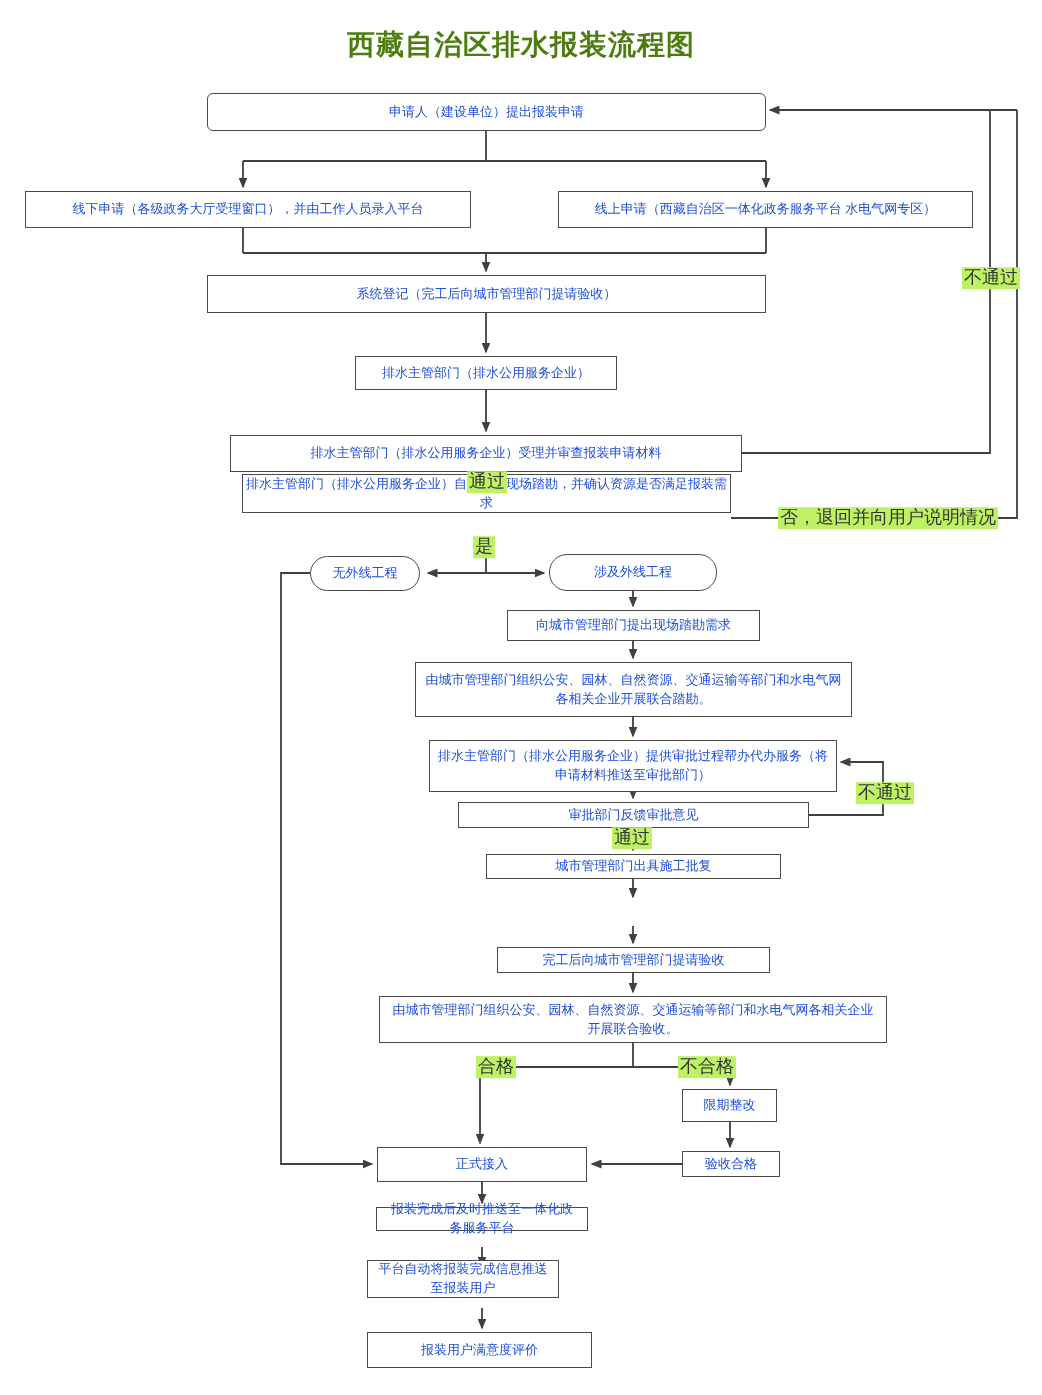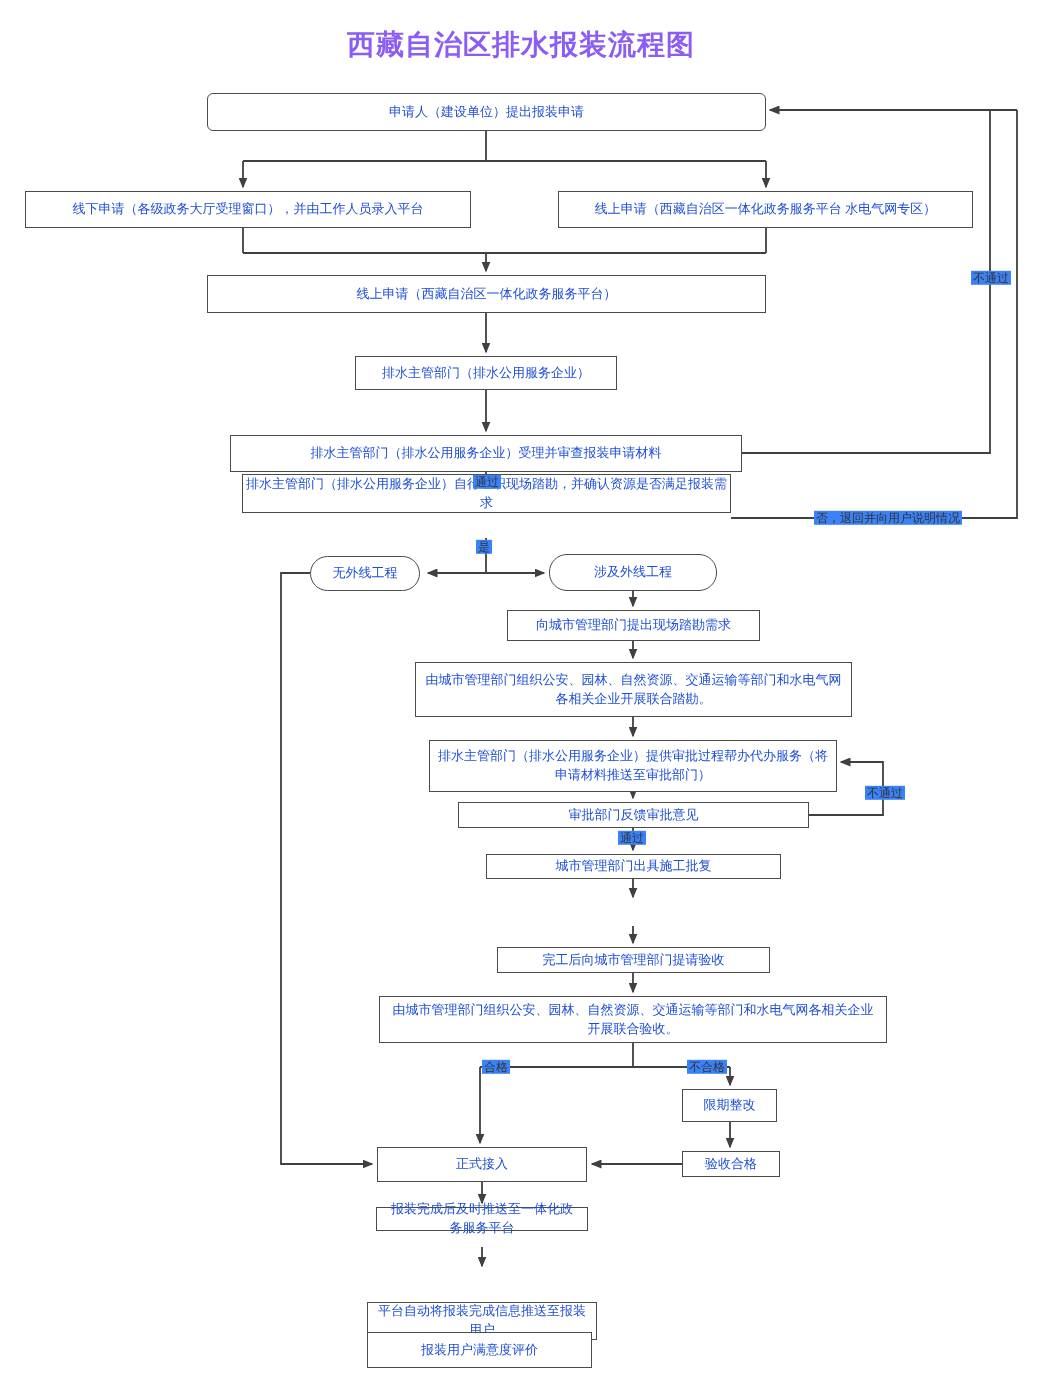--- a/index.html
+++ b/index.html
@@ -1,26 +1,26 @@
 <!DOCTYPE html>
 <html><head>
 <meta charset="utf-8">
 <style>
   html,body{margin:0;padding:0;background:#ffffff;}
   #stage{position:relative;width:1042px;height:1395px;background:#ffffff;
          font-family:"Liberation Sans","DejaVu Sans",sans-serif;color:#333333;overflow:hidden;}
   #title{position:absolute;left:0;top:26px;width:1042px;text-align:center;
-         font-size:28px;font-weight:bold;color:#8b5cf6;letter-spacing:1px;font-family:Liberation Serif, serif;}
+         font-size:28px;font-weight:bold;color:#4d7c0f;letter-spacing:1px;font-family:Liberation Serif, serif;}
   svg.wires{position:absolute;left:0;top:0;width:1042px;height:1395px;}
   .node{position:absolute;display:flex;align-items:center;justify-content:center;
         text-align:center;background:#ffffff;border:1.5px solid #4a4a4a;
         font-size:13px;line-height:1.45;color:#1d4ed8;box-sizing:border-box;padding:1px 8px;}
   .rounded{border-radius:6px;}
   .stadium{border-radius:18px;}
-  .elabel{position:absolute;font-size:12px;color:#333333;background:#3b82f6;
+  .elabel{position:absolute;font-size:18px;color:#333333;background:#bef264;
           padding:0 2px;white-space:nowrap;transform:translate(-50%,-50%);line-height:1.2;}
   
   .n-apply{left:207px;top:93px;width:559px;height:38px;}
   .n-offline{left:25px;top:191px;width:446px;height:37px;}
   .n-online{left:558px;top:191px;width:415px;height:37px;}
   .n-register{left:207px;top:275px;width:559px;height:38px;}
   .n-authority{left:355px;top:356px;width:262px;height:34px;}
   .n-review{left:230px;top:435px;width:512px;height:37px;}
   .n-survey{left:242px;top:474px;width:489px;height:39px;padding:1px 1px;}
   .n-no-outline{left:310px;top:556px;width:110px;height:35px;}
@@ -30,21 +30,21 @@
   .n-assist{left:429px;top:740px;width:408px;height:52px;}
   .n-feedback{left:458px;top:802px;width:351px;height:26px;}
   .n-permit{left:486px;top:854px;width:295px;height:25px;}
   .n-construction{left:497px;top:901px;width:273px;height:25px;}
   .n-acceptance-request{left:497px;top:947px;width:273px;height:26px;}
   .n-joint-acceptance{left:379px;top:996px;width:508px;height:47px;}
   .n-rectify{left:682px;top:1089px;width:95px;height:33px;}
   .n-accepted{left:682px;top:1151px;width:98px;height:26px;}
   .n-connect{left:377px;top:1147px;width:210px;height:35px;}
   .n-push-platform{left:376px;top:1207px;width:212px;height:24px;}
-  .n-push-user{left:367px;top:1302px;width:230px;height:38px;}
+  .n-push-user{left:367px;top:1260px;width:192px;height:38px;}
   .n-evaluation{left:367px;top:1332px;width:225px;height:36px;}
   
   .l-pass-review{left:487px;top:482px;}
   .l-fail-review{left:991px;top:278px;}
   .l-no-return{left:888px;top:518px;}
   .l-yes{left:484px;top:547px;}
   .l-pass-approval{left:632px;top:838px;}
   .l-fail-approval{left:885px;top:793px;}
   .l-qualified{left:496px;top:1067px;}
   .l-unqualified{left:707px;top:1067px;}
@@ -107,21 +107,21 @@
 
       <path d="M482,1182 V1203" marker-end="url(#arr)"></path>
       <path d="M482,1247 V1266" marker-end="url(#arr)"></path>
       <path d="M482,1308 V1328" marker-end="url(#arr)"></path>
     </g>
   </svg>
 
   <div class="node rounded n-apply">申请人（建设单位）提出报装申请</div>
   <div class="node n-offline">线下申请（各级政务大厅受理窗口），并由工作人员录入平台</div>
   <div class="node n-online">线上申请（西藏自治区一体化政务服务平台 水电气网专区）</div>
-  <div class="node n-register">线上申请（西藏自治区一体化政务服务平台）</div>
+  <div class="node n-register">系统登记（完工后向城市管理部门提请验收）</div>
   <div class="node n-authority">排水主管部门（排水公用服务企业）</div>
   <div class="node n-review">排水主管部门（排水公用服务企业）受理并审查报装申请材料</div>
   <div class="node n-survey">排水主管部门（排水公用服务企业）自行组织现场踏勘，并确认资源是否满足报装需求</div>
   <div class="node stadium n-no-outline">无外线工程</div>
   <div class="node stadium n-outline">涉及外线工程</div>
   <div class="node n-request-survey">向城市管理部门提出现场踏勘需求</div>
   <div class="node n-joint-survey">由城市管理部门组织公安、园林、自然资源、交通运输等部门和水电气网各相关企业开展联合踏勘。</div>
   <div class="node n-assist">排水主管部门（排水公用服务企业）提供审批过程帮办代办服务（将申请材料推送至审批部门）</div>
   <div class="node n-feedback">审批部门反馈审批意见</div>
   <div class="node n-permit">城市管理部门出具施工批复</div>

